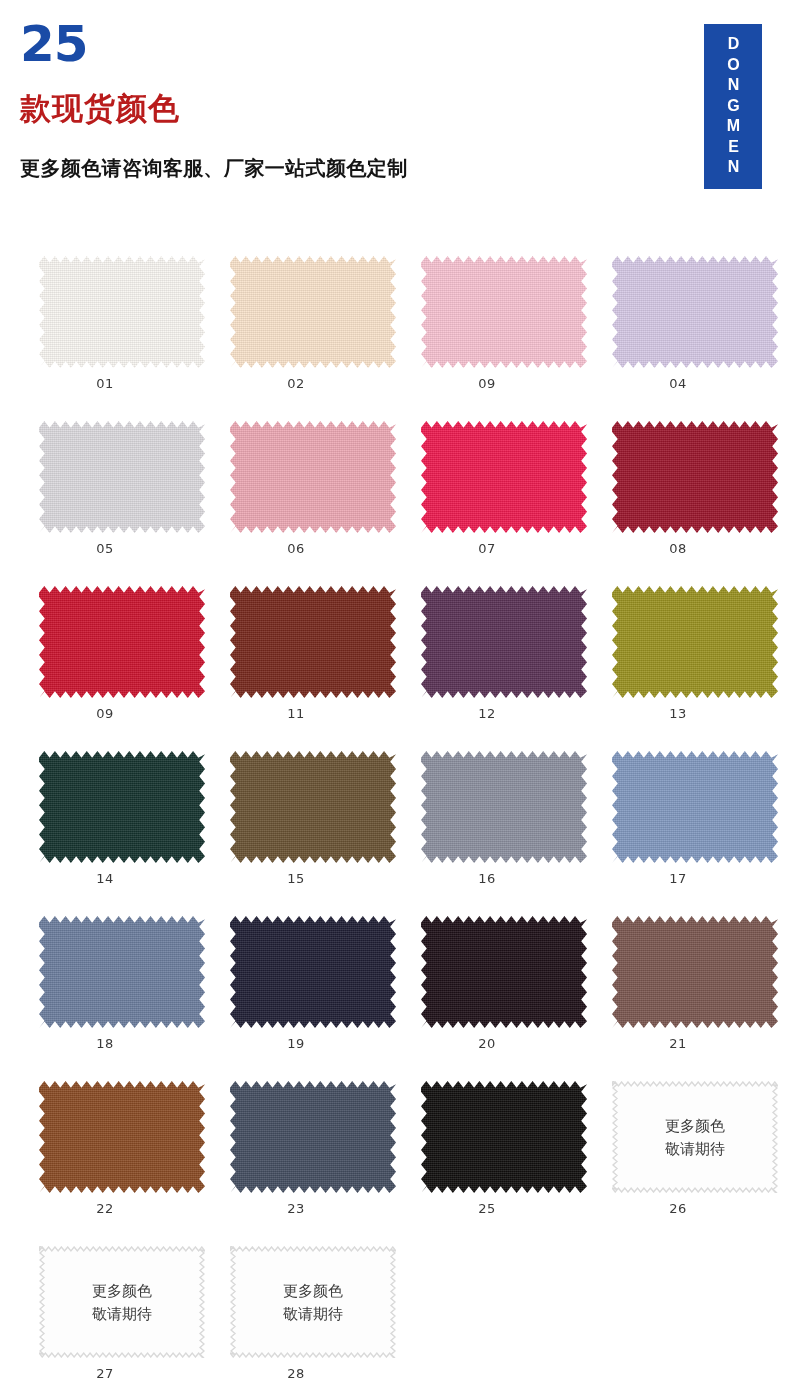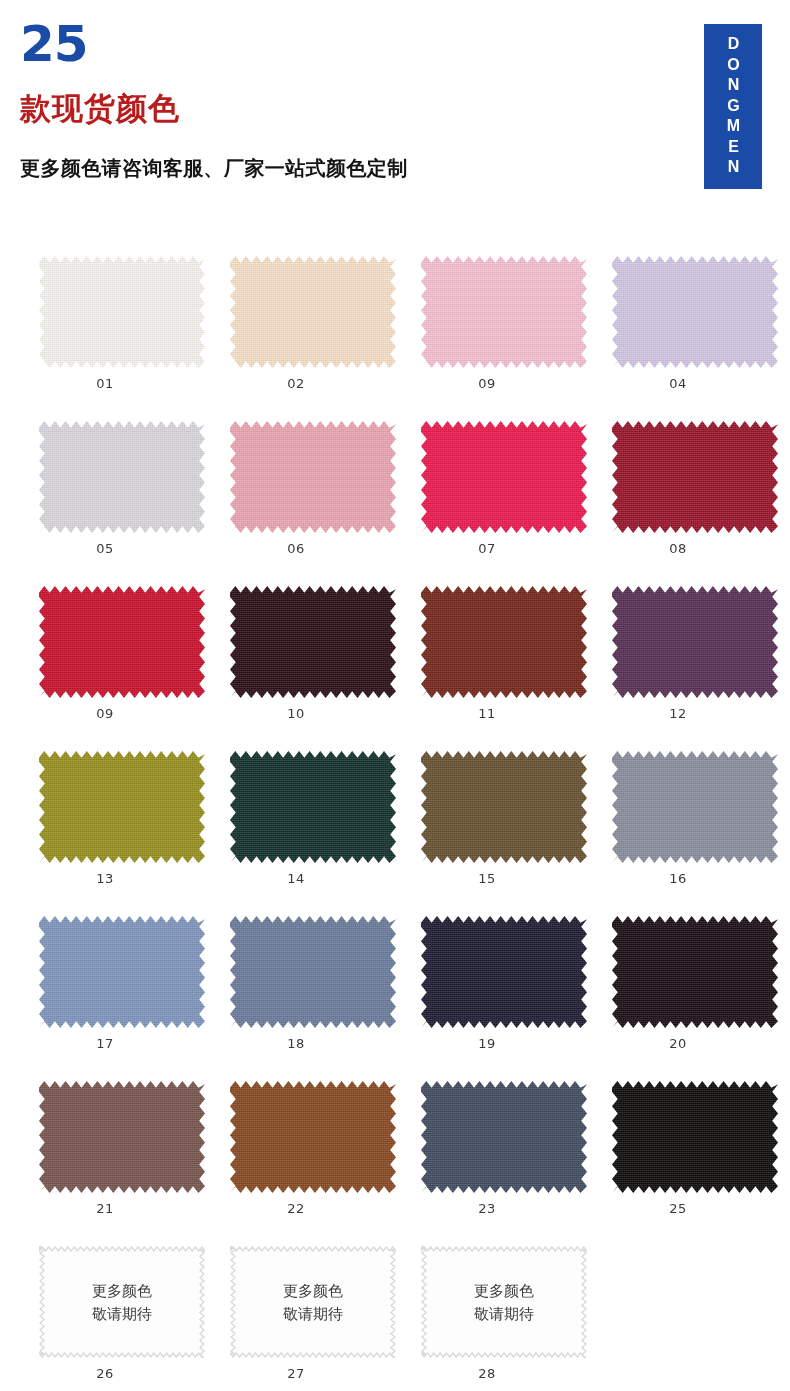--- a/index.html
+++ b/index.html
@@ -257,26 +257,20 @@
       <div class="swatch-label">08</div>
     </div>
     <div class="swatch-cell">
       <div class="swatch-chip">
         <div class="swatch-fill" style="background: rgb(204, 20, 47);"></div>
       </div>
       <div class="swatch-label">09</div>
     </div>
     <div class="swatch-cell">
       <div class="swatch-chip">
-        <div class="swatch-fill" style="background: rgb(45, 17, 23);"></div>
-      </div>
-      <div class="swatch-label">10</div>
-    </div>
-    <div class="swatch-cell">
-      <div class="swatch-chip">
         <div class="swatch-fill" style="background: rgb(119, 41, 29);"></div>
       </div>
       <div class="swatch-label">11</div>
     </div>
     <div class="swatch-cell">
       <div class="swatch-chip">
         <div class="swatch-fill" style="background: rgb(90, 50, 85);"></div>
       </div>
       <div class="swatch-label">12</div>
     </div>

